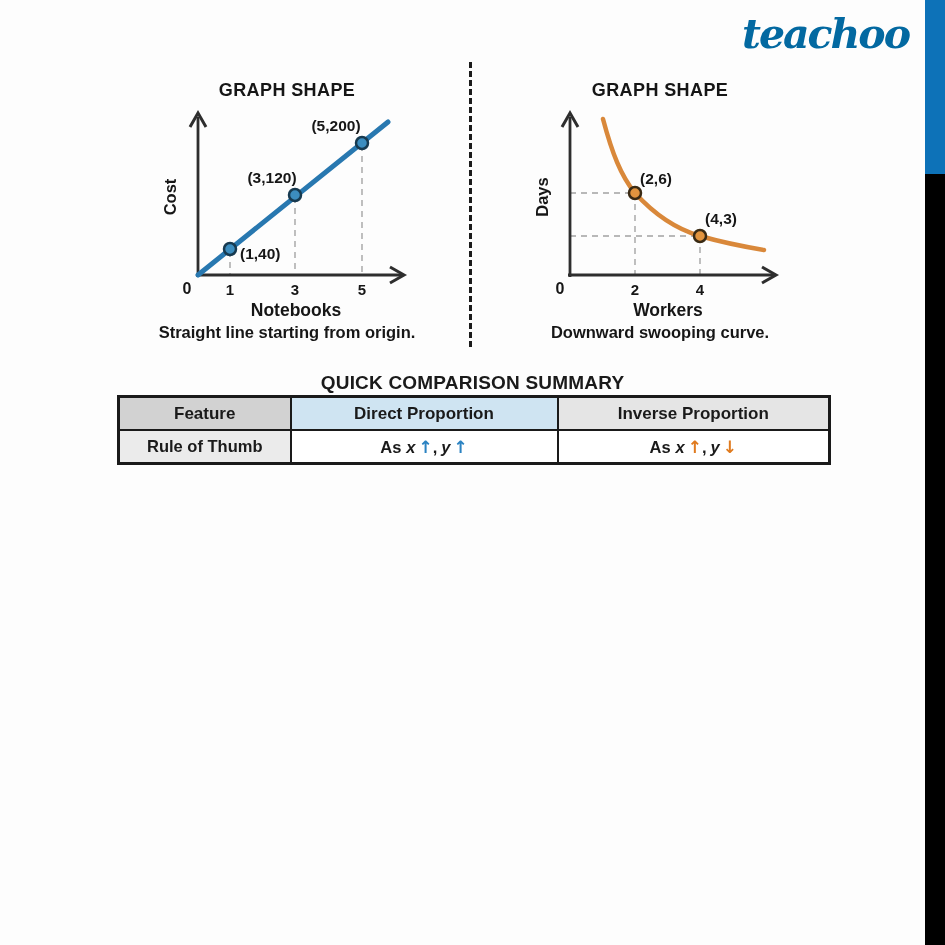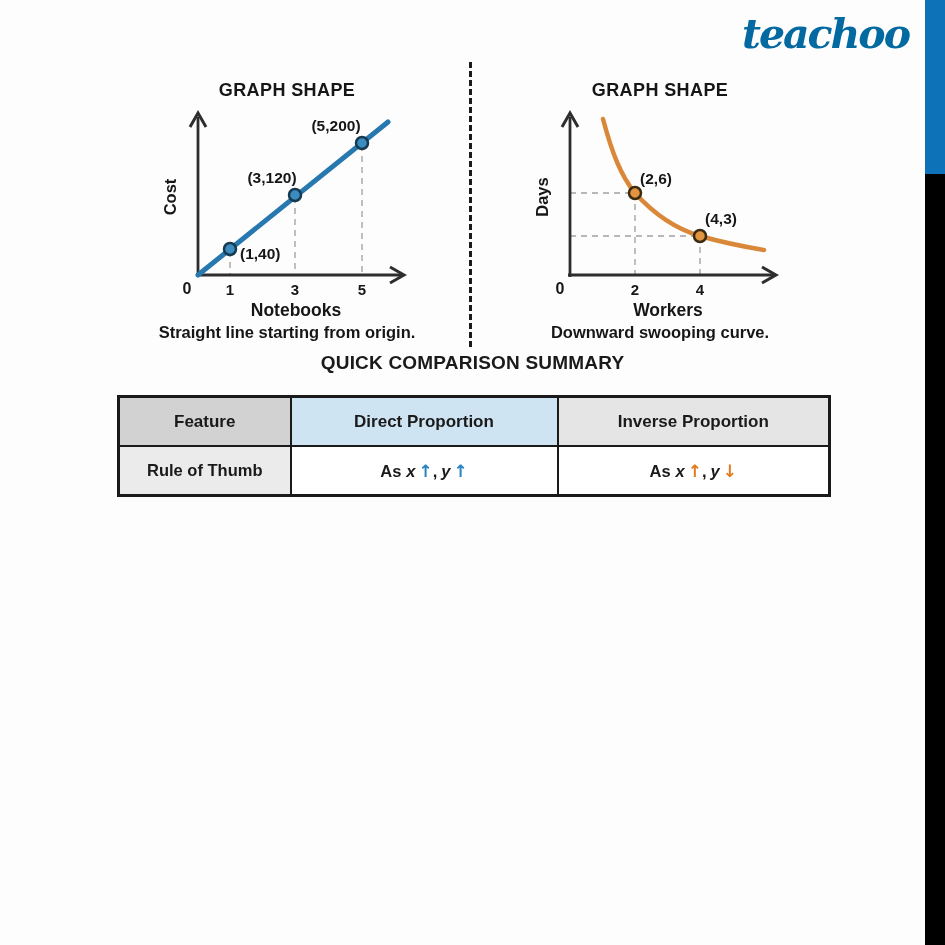--- a/index.html
+++ b/index.html
@@ -25,32 +25,32 @@
   .g-tick{font-size:15px;font-weight:bold;}
   .g-origin{font-size:16px;font-weight:bold;}
   .g-pt{font-size:15.5px;font-weight:bold;}
   .g-axis-label{font-size:17.5px;font-weight:bold;}
   .g-ylabel{font-size:16.5px;font-weight:bold;}
   .g-caption{font-size:16.5px;font-weight:600;}
   
   .divider{position:absolute;left:469px;top:62px;height:285px;width:0;border-left:3.5px dashed #1b1b1b;}
   
   .summary-title{
-    position:absolute;left:117px;top:352px;width:711px;
+    position:absolute;left:117px;top:372px;width:711px;
     text-align:center;font-size:19px;font-weight:bold;letter-spacing:.2px;
   }
   
   table.summary{
     position:absolute;left:117px;top:395px;width:711px;
     border-collapse:collapse;table-layout:fixed;
     border:3px solid #1a1a1a;background:#fff;
   }
   table.summary td{
     border:2px solid #1a1a1a;text-align:center;vertical-align:middle;
-    font-weight:bold;font-size:16.5px;padding:8px;
+    font-weight:bold;font-size:16.5px;padding:0;
   }
   tr.r-hdr td{height:31px;font-size:17px;}
   tr.r-rule td{height:31px;}
   tr.r-eq td{height:47px;}
   tr.r-const td{height:32px;}
   tr.r-graph td{height:31px;}
   .bg-feature-hdr{background:#d2d2d2;}
   .bg-direct-hdr{background:#cfe4f2;}
   .bg-inverse-hdr{background:#e5e5e5;margin-left:47px;}
   .bg-feature-col{background:#ebebeb;}

